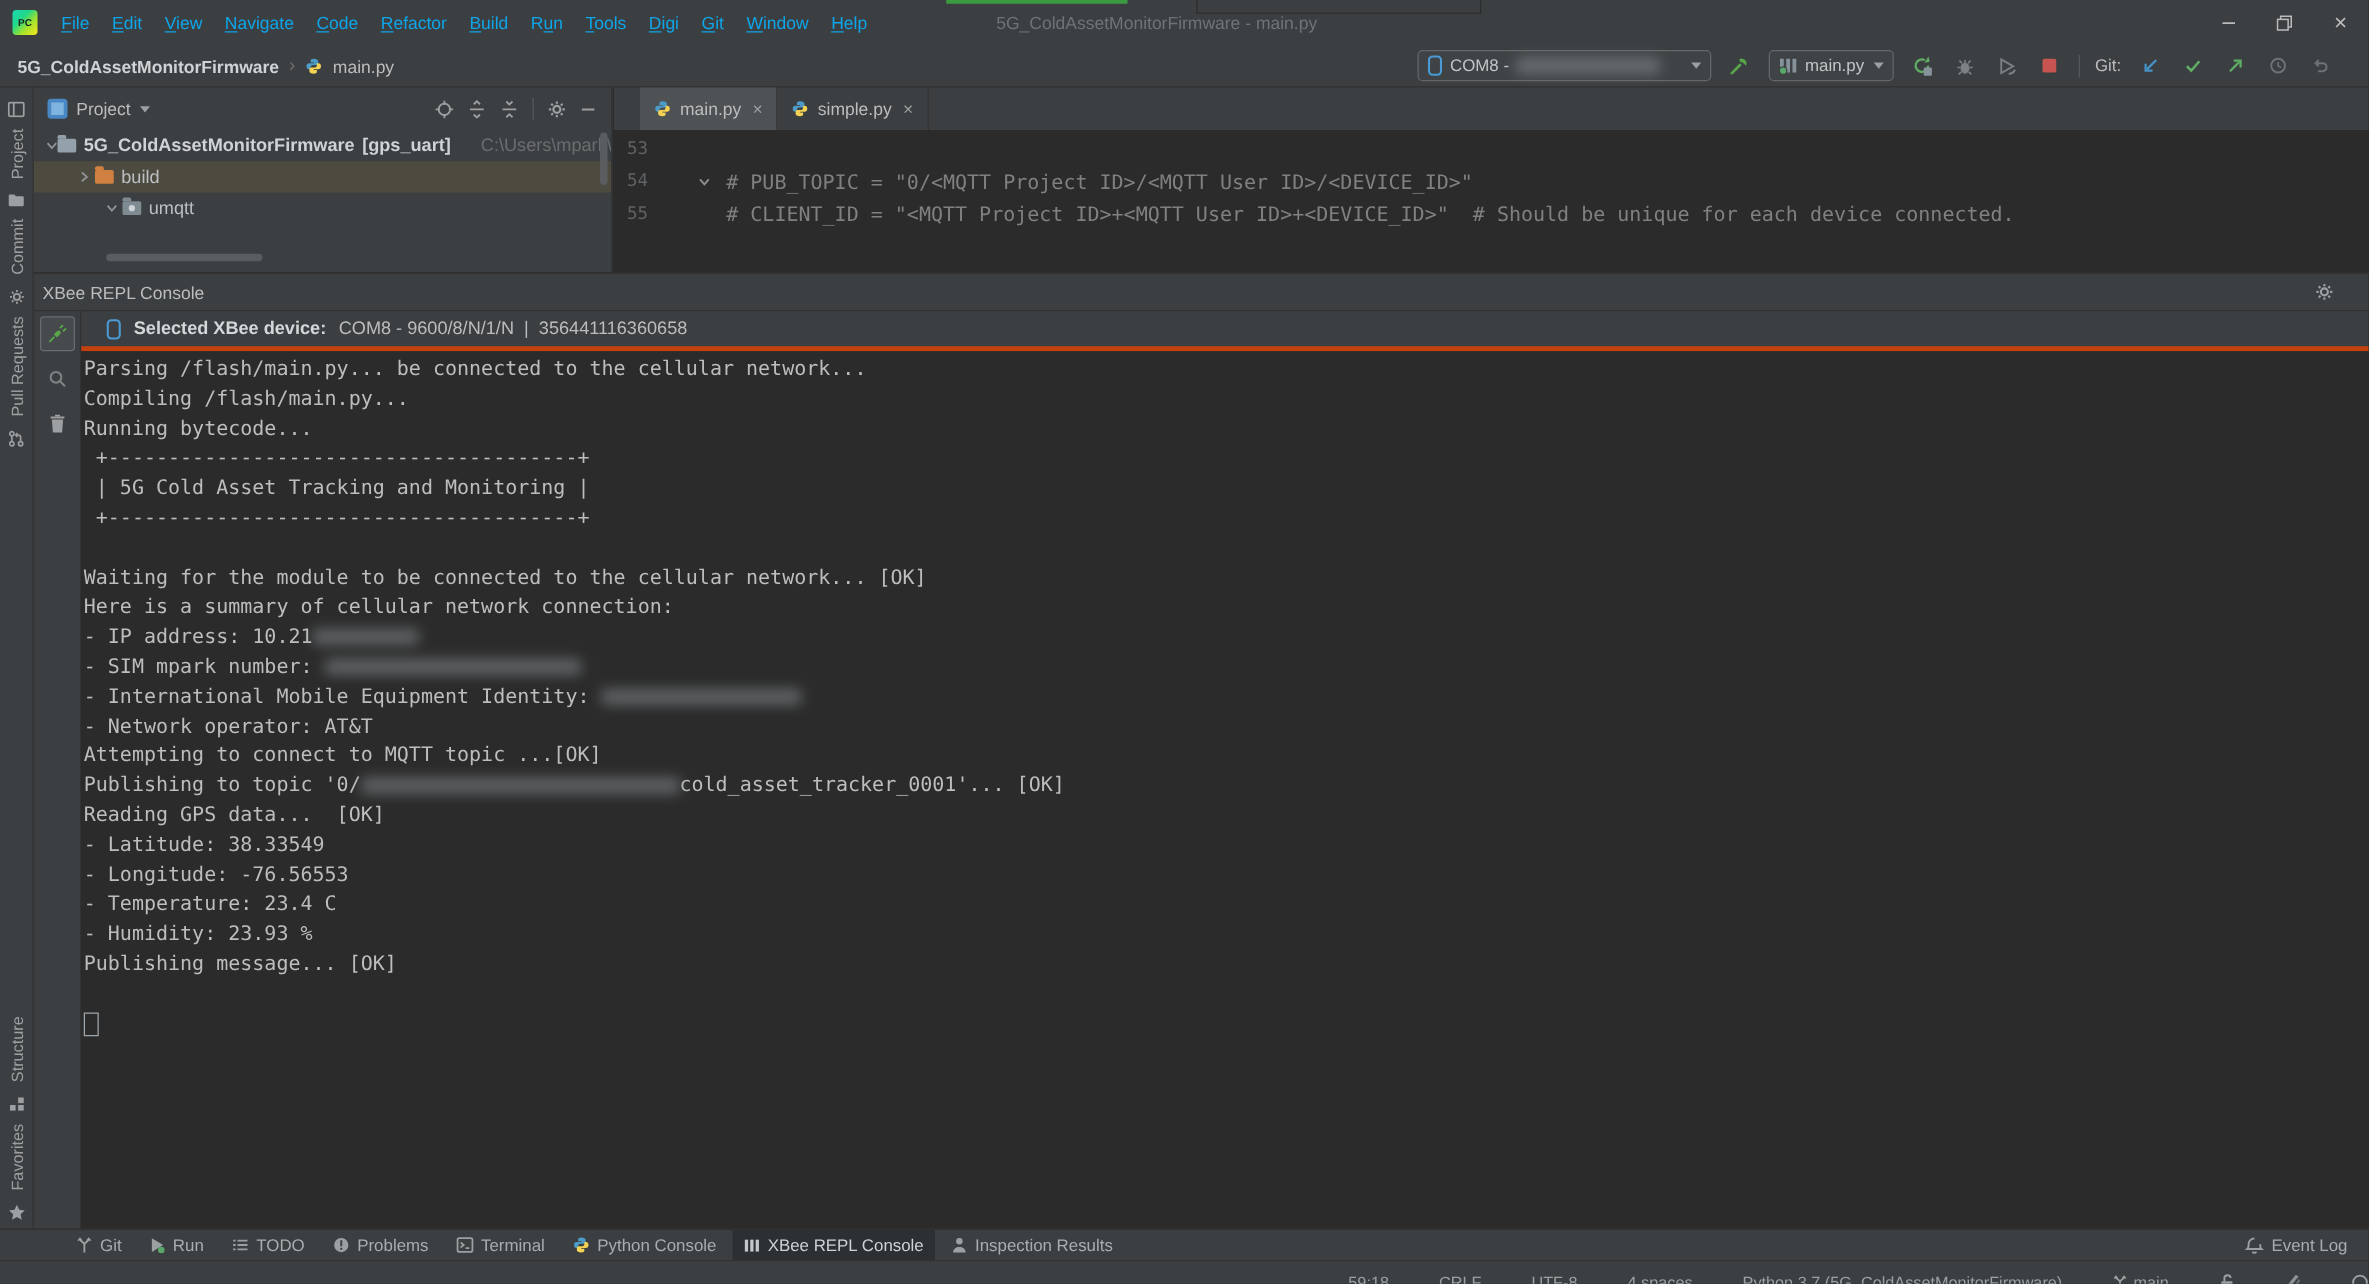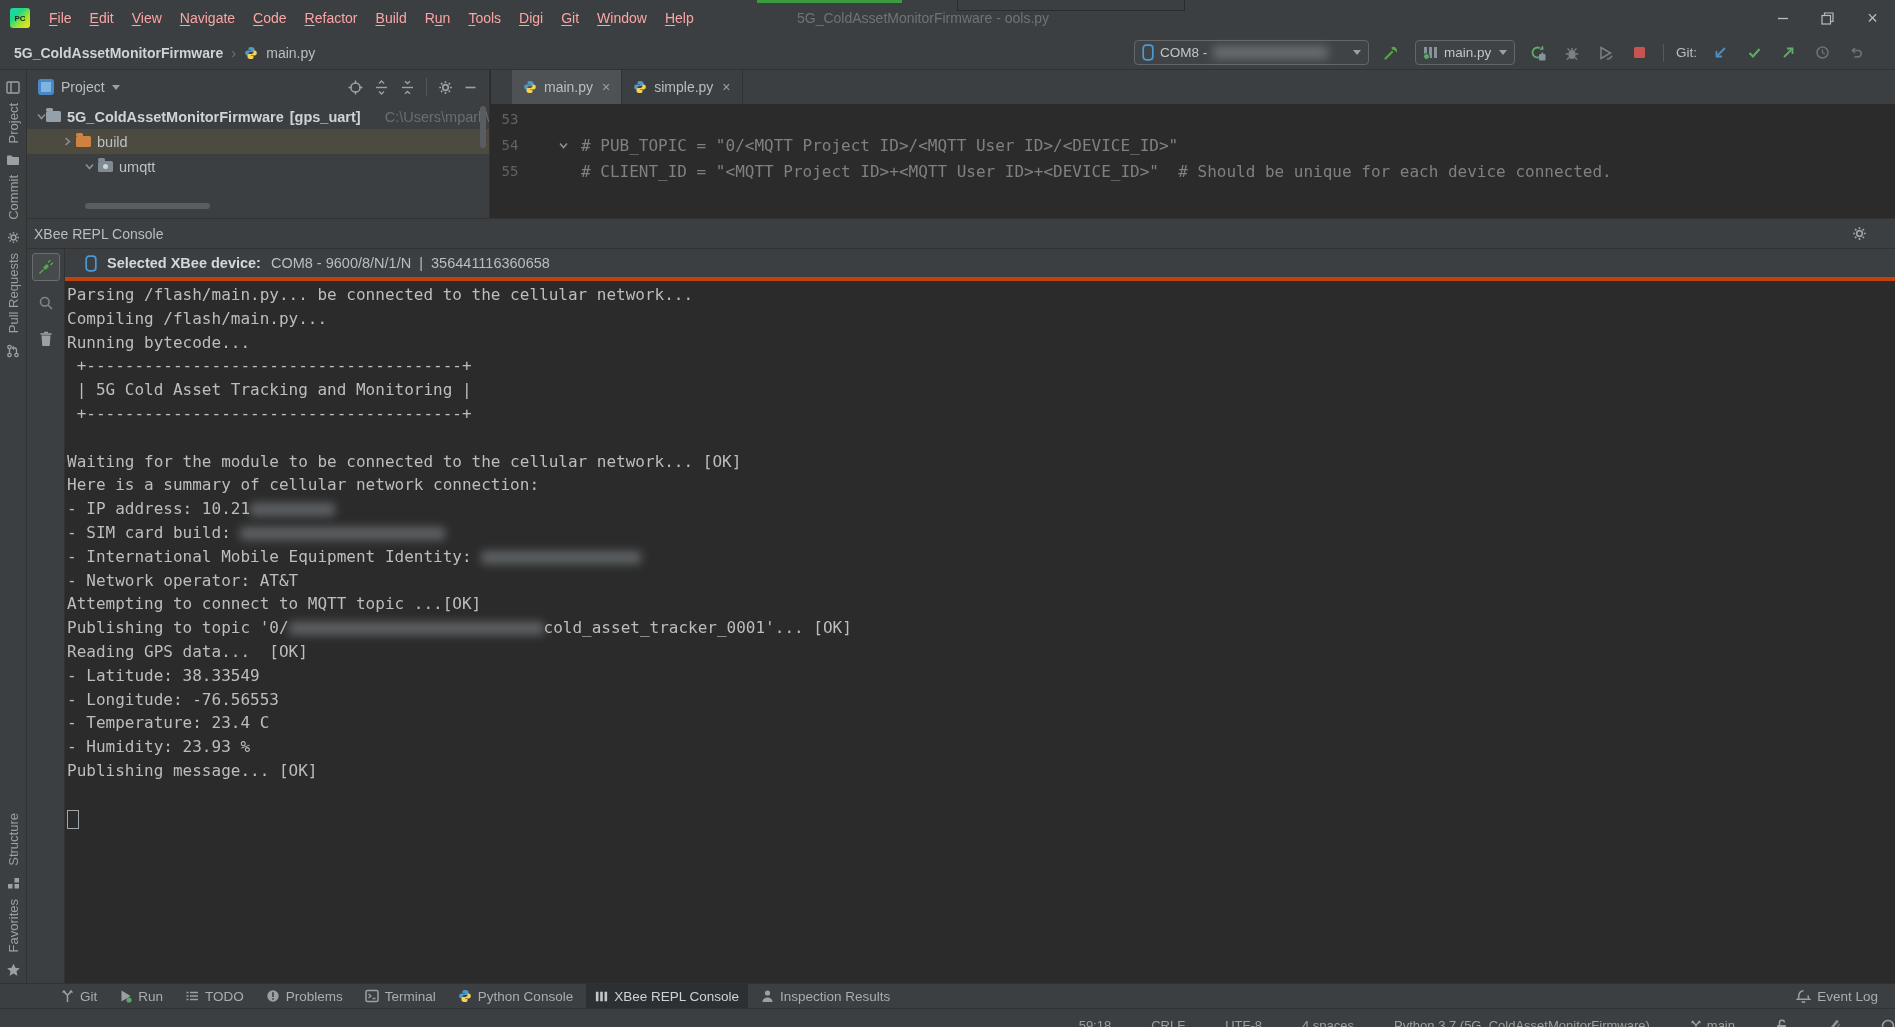--- a/index.html
+++ b/index.html
@@ -7,21 +7,21 @@
     font-family:"Liberation Sans",sans-serif;-webkit-font-smoothing:antialiased}
   #app{position:relative;width:1895px;height:1027px;color:#bbbdbf;font-size:14px}
   .ic{display:inline-flex;align-items:center;justify-content:center;line-height:0}
 
   
   #menubar{position:absolute;left:0;top:0;right:0;height:36px;background:#3c3f41;
     display:flex;align-items:center;padding-left:8px}
   #pycharm-logo{width:20px;height:20px;border-radius:3px;margin:0 10px 0 2px;
     background:linear-gradient(135deg,#1bd9b4 0%,#21d789 35%,#a5e42c 65%,#f8e71c 100%);
     display:flex;align-items:center;justify-content:center;font-size:8px;font-weight:bold;color:#15231c}
-  .menu-item{padding:0 9px;font-size:14px;color:#fca5a5;cursor:default}
+  .menu-item{padding:0 9px;font-size:14px;color:#0ea5e9;cursor:default}
   .menu-item u{text-decoration:underline;text-underline-offset:2px}
   #win-title{position:absolute;left:797px;top:0;height:36px;display:flex;align-items:center;
     color:#6f7377;font-size:14px;white-space:nowrap}
   #win-controls{position:absolute;right:0;top:0;height:36px;display:flex;align-items:center}
   .win-btn{width:45px;height:36px;display:flex;align-items:center;justify-content:center;color:#b9bbbd}
   #artifact-green-line{position:absolute;left:757px;top:0;width:145px;height:3px;background:#3c9a41}
   #artifact-rect{position:absolute;left:957px;top:0;width:228px;height:11px;border:1px solid #2a2c2e;border-top:none}
 
   
   #toolbar{position:absolute;left:0;top:36px;right:0;height:34px;background:#3c3f41;
@@ -125,21 +125,21 @@
   #sb-partial{margin-right:-8px}
 </style>
 </head>
 <body>
 
 <div id="app">
 
   <div id="menubar">
     <div id="pycharm-logo">PC</div>
     <div id="menu-items"><span class="menu-item"><u>F</u>ile</span><span class="menu-item"><u>E</u>dit</span><span class="menu-item"><u>V</u>iew</span><span class="menu-item"><u>N</u>avigate</span><span class="menu-item"><u>C</u>ode</span><span class="menu-item"><u>R</u>efactor</span><span class="menu-item"><u>B</u>uild</span><span class="menu-item">R<u>u</u>n</span><span class="menu-item"><u>T</u>ools</span><span class="menu-item"><u>D</u>igi</span><span class="menu-item"><u>G</u>it</span><span class="menu-item"><u>W</u>indow</span><span class="menu-item"><u>H</u>elp</span></div>
-    <div id="win-title">5G_ColdAssetMonitorFirmware - ools.py</div>
+    <div id="win-title">5G_ColdAssetMonitorFirmware - main.py</div>
     <div id="artifact-green-line"></div>
     <div id="artifact-rect"></div>
     <div id="win-controls">
       <span class="win-btn">
           <svg width="12" height="12" viewBox="0 0 12 12">
             <path d="M1 6.5h10" stroke="#b9bbbd" stroke-width="1.3"></path>
           </svg>
         </span>
       <span class="win-btn">
           <svg width="13" height="13" viewBox="0 0 13 13">
@@ -495,21 +495,21 @@
             <div class="cline"><span>Parsing /flash/main.py... be connected to the cellular network...</span></div>
             <div class="cline"><span>Compiling /flash/main.py...</span></div>
             <div class="cline"><span>Running bytecode...</span></div>
             <div class="cline"><span> +---------------------------------------+</span></div>
             <div class="cline"><span> | 5G Cold Asset Tracking and Monitoring |</span></div>
             <div class="cline"><span> +---------------------------------------+</span></div>
             <div class="cline"><span></span></div>
             <div class="cline"><span>Waiting for the module to be connected to the cellular network... [OK]</span></div>
             <div class="cline"><span>Here is a summary of cellular network connection:</span></div>
             <div class="cline"><span>- IP address: 10.21</span><span class="blur" style="width: 85px;"></span></div>
-            <div class="cline"><span>- SIM card build: </span><span class="blur" style="width: 205px;"></span></div>
+            <div class="cline"><span>- SIM mpark number: </span><span class="blur" style="width: 205px;"></span></div>
             <div class="cline"><span>- International Mobile Equipment Identity: </span><span class="blur" style="width: 160px;"></span></div>
             <div class="cline"><span>- Network operator: AT&amp;T</span></div>
             <div class="cline"><span>Attempting to connect to MQTT topic ...[OK]</span></div>
             <div class="cline"><span>Publishing to topic '0/</span><span class="blur" style="width: 255px;"></span><span>cold_asset_tracker_0001'... [OK]</span></div>
             <div class="cline"><span>Reading GPS data...  [OK]</span></div>
             <div class="cline"><span>- Latitude: 38.33549</span></div>
             <div class="cline"><span>- Longitude: -76.56553</span></div>
             <div class="cline"><span>- Temperature: 23.4 C</span></div>
             <div class="cline"><span>- Humidity: 23.93 %</span></div>
             <div class="cline"><span>Publishing message... [OK]</span></div>

